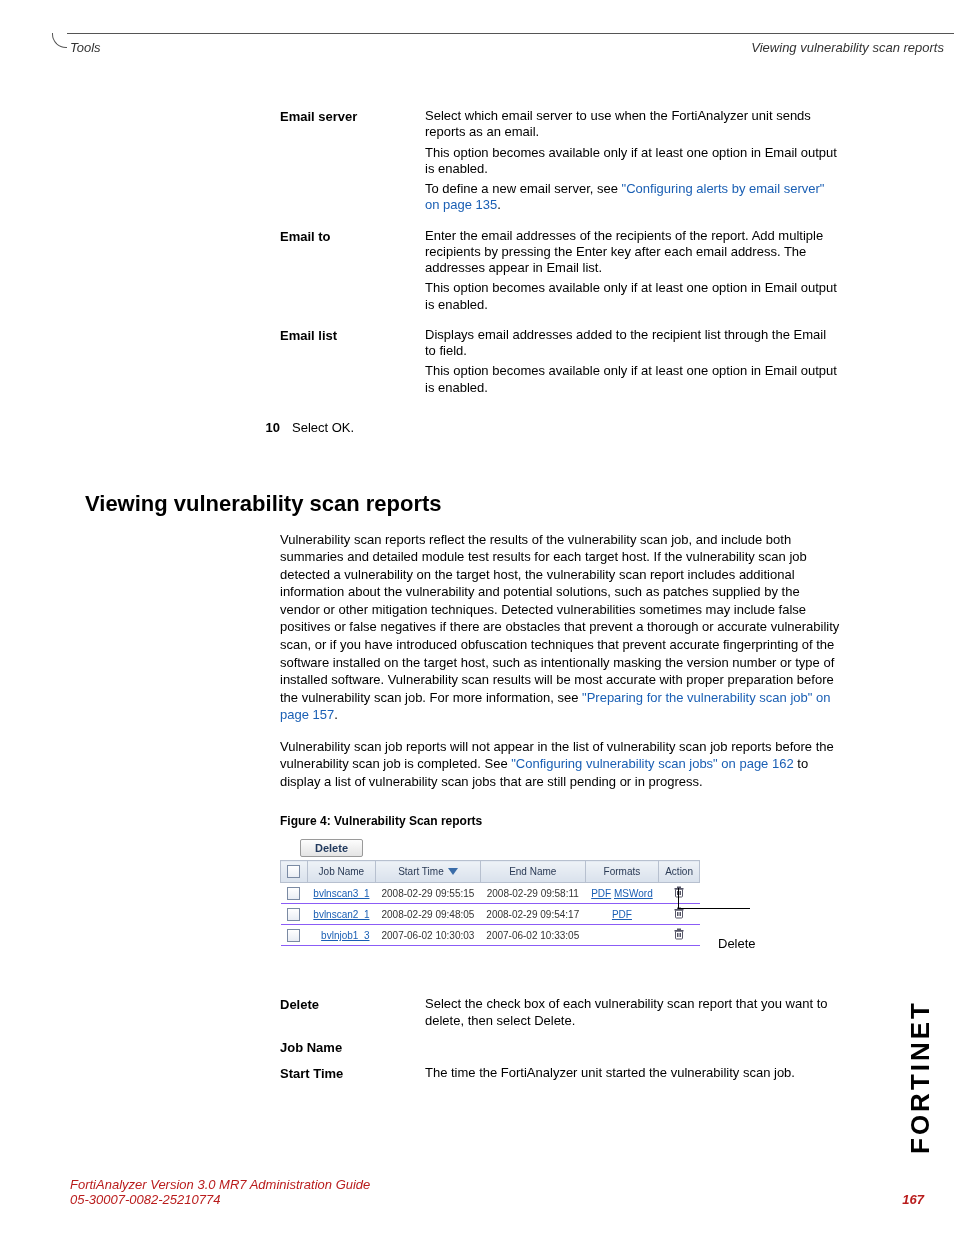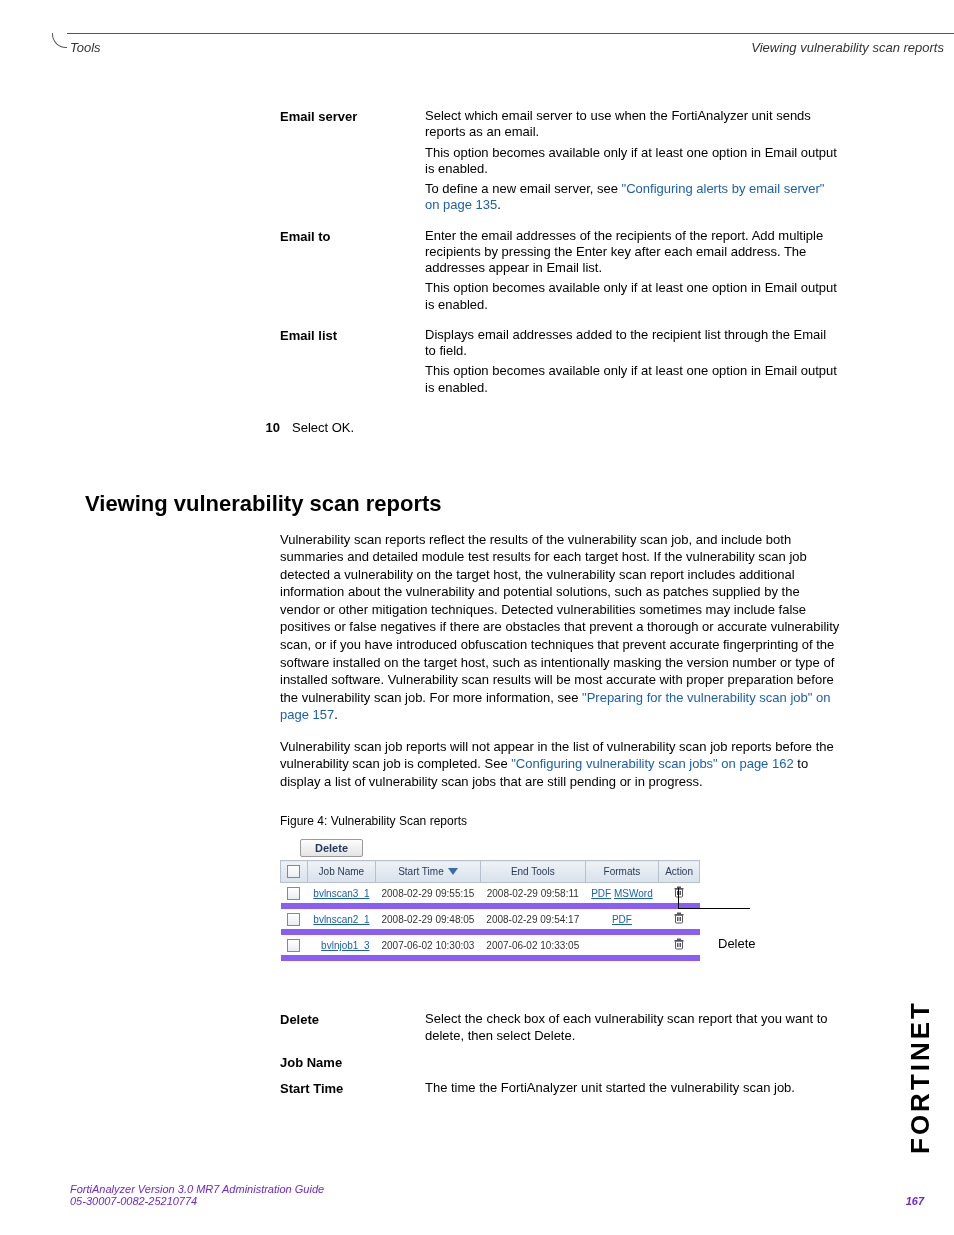--- a/index.html
+++ b/index.html
@@ -103,21 +103,21 @@
   .body-text {
     margin-left: 195px;
     width: 560px;
     font-size: 13px;
     line-height: 1.35;
   }
   .body-text p { margin: 0 0 14px 0; }
   .fig-caption {
     margin-left: 195px;
     font-size: 12px;
-    font-weight: normal;
+    font-weight: bold;
     margin-top: 24px;
     margin-bottom: 8px;
   }
   .figure-wrap {
     margin-left: 195px;
     width: 420px;
     position: relative;
   }
   .fig-btn-bar {
     height: 24px;
@@ -143,21 +143,21 @@
   table.fig-table th {
     background: linear-gradient(#eef2f7,#d9e1ec);
     color: #2a3a55;
     font-weight: normal;
     padding: 4px 6px;
     border: 1px solid #b7c0cf;
     text-align: center;
   }
   table.fig-table td {
     padding: 3px 6px;
-    border-bottom: 6px solid #8b5cf6;
+    border-bottom: 1px solid #8b5cf6;
     color: #333;
     text-align: center;
     white-space: nowrap;
   }
   table.fig-table td.link-cell a { color:#1a5fb4; text-decoration: underline; }
   .chk {
     width:11px;height:11px;
     display:inline-block;
     border:1px solid #7a8aa3;
     background:linear-gradient(#fff,#e9edf4);
@@ -184,23 +184,23 @@
     margin-left: 195px;
     width: 580px;
     font-size: 13px;
     margin-top: 50px;
   }
   .footer {
     position: absolute;
     left: 70px;
     bottom: 28px;
     right: 30px;
-    font-size: 11px;
+    font-size: 13px;
     font-style: italic;
-    color:#6d28d9;
+    color:#b91c1c;
   }
   .footer .pagenum {
     float: right;
     font-weight: bold;
     font-style: italic;
   }
   .side-logo {
     position: absolute;
     right: 18px;
     top: 1000px;
@@ -272,21 +272,21 @@
         <button class="fig-btn">Delete</button>
       </div>
       <table class="fig-table">
         <thead>
           <tr>
             <th style="width:20px;"><span class="chk"></span></th>
             <th>Job Name</th>
             <th><span>Start Time</span><span class="sort-icon"><svg width="10" height="8">
                     <polygon points="0,0 10,0 5,7" fill="#3a6ca8"></polygon>
                   </svg></span></th>
-            <th>End Tools</th>
+            <th>End Name</th>
             <th>Formats</th>
             <th>Action</th>
           </tr>
         </thead>
         <tbody id="fig-tbody">
             <tr>
               <td><span class="chk"></span></td>
               <td class="link-cell" style="text-align:left;"><a href="#">bvlnscan3_1</a></td>
               <td>2008-02-29 09:55:15</td>
               <td>2008-02-29 09:58:11</td>

